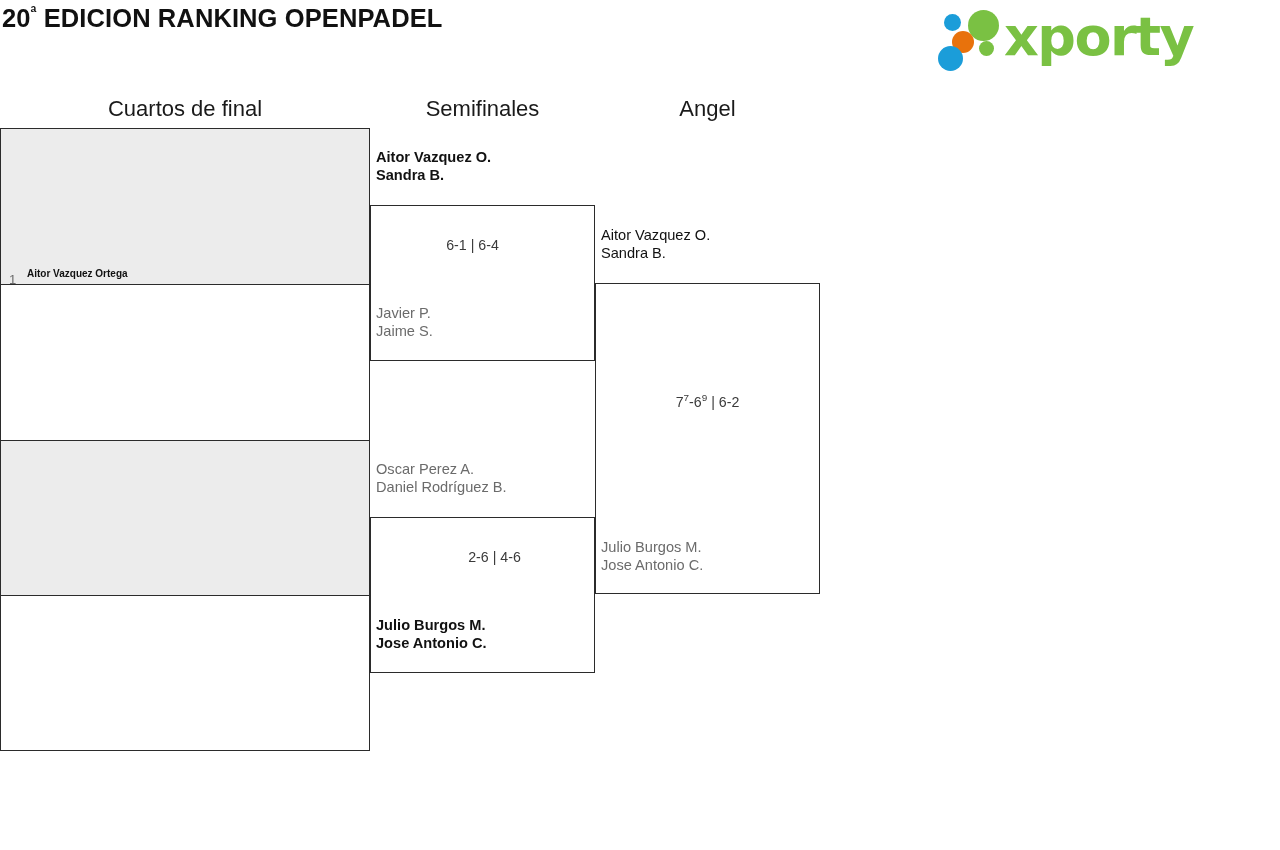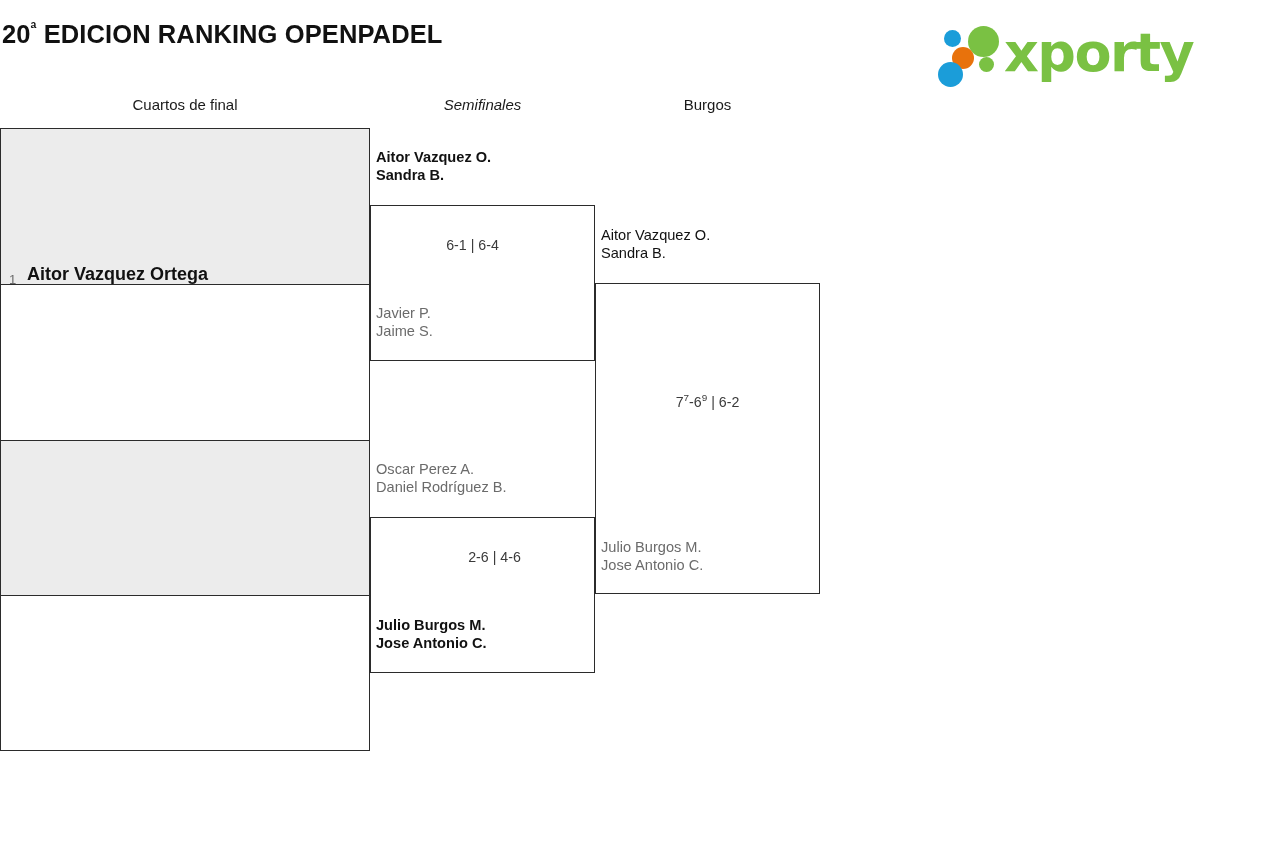--- a/index.html
+++ b/index.html
@@ -14,21 +14,21 @@
     height: 850px;
     position: relative;
     font-family: "Liberation Sans", "DejaVu Sans", sans-serif;
     color: #1a1a1a;
     overflow: hidden;
   }
 
   
   #header {
     position: absolute;
-    left: 0; top: 16px;
+    left: 0; top: 0;
     width: 1168px;
     height: 80px;
   }
   #title-block {
     position: absolute;
     left: 2px; top: 2px;
     font-size: 25.5px;
     font-weight: 700;
     line-height: 32px;
     letter-spacing: 0.1px;
@@ -67,28 +67,28 @@
     letter-spacing: -1.5px;
     color: #7ac143;
     line-height: 62px;
     font-family: "DejaVu Sans", "Liberation Sans", sans-serif;
   }
 
   
   .round-header {
     position: absolute;
     top: 96px;
-    font-size: 15px;
+    font-size: 22px;
     font-weight: 400;
     color: #1a1a1a;
     text-align: center;
     white-space: nowrap;
   }
   #round-header-0 { left: 0px;   width: 370px; }
-  #round-header-1 { left: 370px; width: 225px; font-style: italic; }
+  #round-header-1 { left: 370px; width: 225px; }
   #round-header-2 { left: 595px; width: 225px; }
 
   
   #bracket {
     position: absolute;
     left: 0; top: 0;
     width: 1280px; height: 850px;
   }
 
   
@@ -97,21 +97,21 @@
     left: 0;
     width: 370px;
     border: 1px solid #2b2b2b;
     background: #ffffff;
   }
   .qf-box.shaded { background: #ececec; }
 
   .team {
     position: absolute;
     left: 26px;
-    font-size: 18px;
+    font-size: 10px;
     line-height: 18px;
     white-space: nowrap;
   }
   .team.winner { color: #111111; font-weight: 700; }
   .team.loser  { color: #6b6b6b; font-weight: 400; }
   .team .pname { display: block; }
 
   .seed {
     position: absolute;
     left: 8px;
@@ -169,21 +169,21 @@
       <span class="dot green-sm"></span>
       <span class="dot blue-lg"></span>
     </div>
     <div id="logo-word">xporty</div>
   </div>
 
 </div>
 
 <div class="round-header" id="round-header-0">Cuartos de final</div>
 <div class="round-header" id="round-header-1">Semifinales</div>
-<div class="round-header" id="round-header-2">Burgos</div>
+<div class="round-header" id="round-header-2">Angel</div>
 
 <div id="bracket">
 
   <div class="qf-box shaded" style="top:128px; height:157px;">
     <div class="seed" style="top:144px;">1</div>
     <div class="team winner" style="top:136px;">
       <span class="pname">Aitor Vazquez Ortega</span>
       <span class="pname">Sandra Barañano</span>
     </div>
     <div class="score" style="top:197px; left:0; width:370px;">7<sup>7</sup>-6<sup>2</sup> | 6-2</div>

